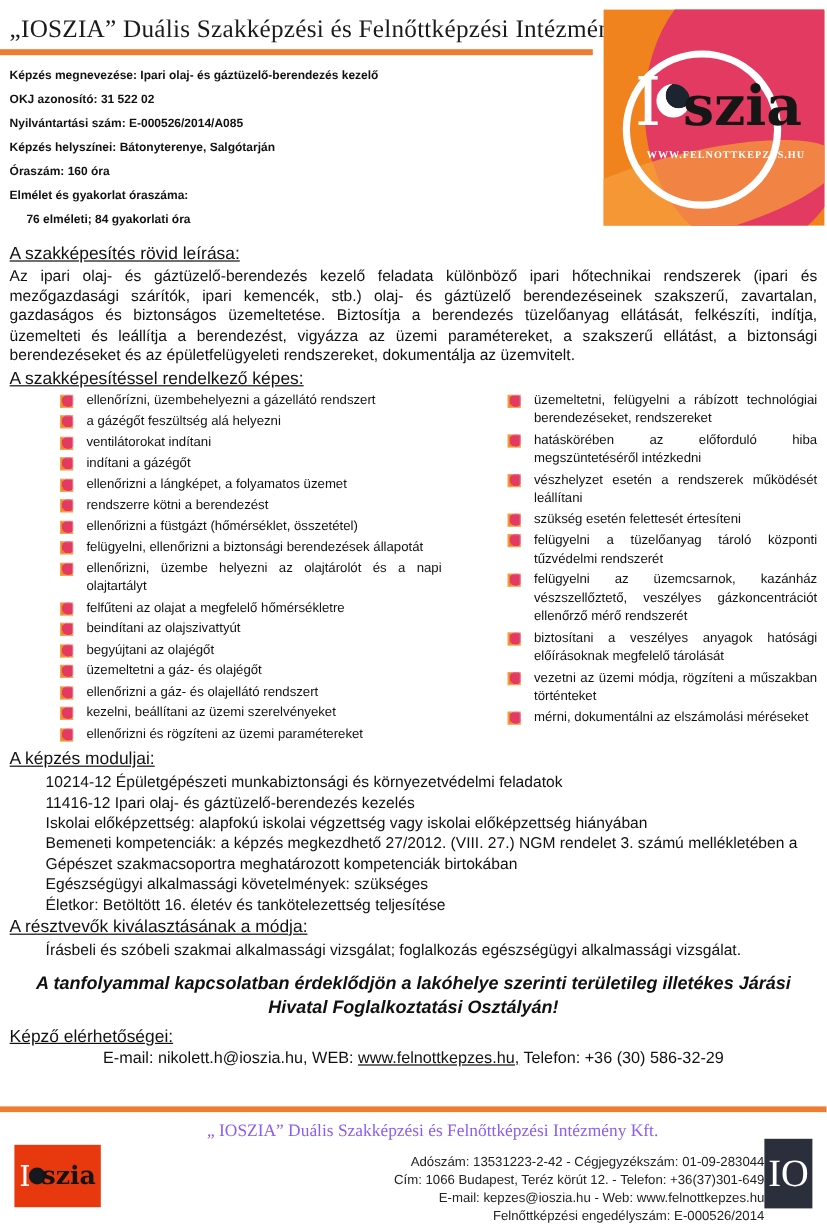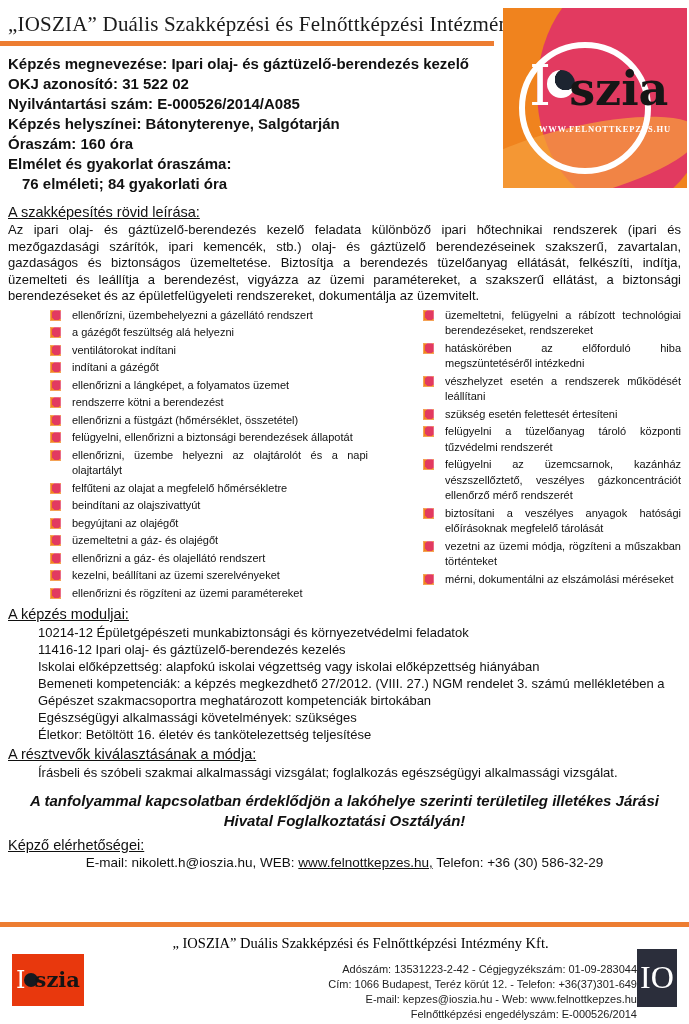--- a/index.html
+++ b/index.html
@@ -18,21 +18,21 @@
   .logo .swoosh { position:absolute; width:260px; height:70px; left:-60px; top:120px; background:rgba(246,157,60,.75); border-radius:50%; transform:rotate(-14deg); }
   .logo .ring { position:absolute; left:16px; top:34px; width:132px; height:132px; border:6px solid #fff; border-radius:50%; }
   .logo .word { position:absolute; left:26px; top:50px; display:flex; align-items:baseline; font-family:"DejaVu Serif", serif; }
   .logo .w-i { color:#fff; font-size:56px; line-height:1; }
   .logo .w-dot { width:28px; height:28px; border-radius:50%; margin:0 -6px 4px -4px; align-self:center;
                  background:radial-gradient(circle at 66% 34%, #1c2430 0 40%, #ffffff 42%); }
   .logo .w-szia { color:#161616; font-size:46px; font-weight:bold; line-height:1; }
   .logo .site { position:absolute; left:36px; top:116px; color:#fff; font-size:8.5px; font-weight:bold; letter-spacing:.8px; font-family:"Liberation Serif", serif; }
 
   
-  .course { font-weight:bold; font-size:15px; line-height:20px; max-width:498px; margin-bottom:10px; }
+  .course { font-weight:bold; font-size:10px; line-height:20px; max-width:498px; margin-bottom:10px; }
   .course .indent { padding-left:14px; }
 
   
   .sec-heading { font-size:14.5px; text-decoration:underline; margin:3px 0 2px; }
   .body-text { font-size:13px; line-height:16.5px; text-align:justify; }
 
   
   .cols { display:flex; margin-top:3px; }
   .col-left  { width:318px; margin-left:42px; }
   .col-right { flex:1; margin-left:55px; margin-right:0; }
@@ -51,21 +51,21 @@
   .contact-line .link { text-decoration:underline; cursor:pointer; }
 
   
   .footer-divider { position:absolute; left:0; top:922px; width:689px; height:5px; background:#ED7D31; }
   .footer { position:absolute; left:0; top:927px; width:689px; height:97px; background:#fff; display:flex; align-items:center; padding:0 12px; }
   .f-logo-left { width:72px; height:52px; background:#E8380D; display:flex; align-items:center; justify-content:center; flex:0 0 auto; margin-top:8px; }
   .f-logo-left .fi { color:#fff; font-family:"DejaVu Serif", serif; font-size:24px; line-height:1; }
   .f-logo-left .fdot { width:14px; height:14px; border-radius:50%; background:#15191f; margin:0 -3px 0 -2px; align-self:center; }
   .f-logo-left .fszia { color:#141414; font-family:"DejaVu Serif", serif; font-weight:bold; font-size:21px; line-height:1; }
   .f-center { flex:1; text-align:center; margin-top:6px; }
-  .f-company { font-family:"Liberation Serif", serif; font-size:14.5px; color:#000000; margin-bottom:10px; }
+  .f-company { font-family:"Liberation Serif", serif; font-size:14.5px; color:#8b5cf6; margin-bottom:10px; }
   .f-small { font-size:11px; line-height:15px; color:#222;text-align:right; }
   .f-logo-right { width:40px; height:58px; background:#2B2E3B; color:#fff; display:flex; align-items:center; justify-content:center;
                   font-family:"Liberation Serif", serif; font-size:32px; flex:0 0 auto; margin-top:4px; }
 </style>
 </head>
 <body>
 
 <div class="page">
   <div class="content">
 
@@ -78,20 +78,21 @@
       <div>Nyilvántartási szám: E-000526/2014/A085</div>
       <div>Képzés helyszínei: Bátonyterenye, Salgótarján</div>
       <div>Óraszám: 160 óra</div>
       <div>Elmélet és gyakorlat óraszáma:</div>
       <div class="indent">76 elméleti; 84 gyakorlati óra</div>
     </div>
 
     <div class="sec-heading">A szakképesítés rövid leírása:</div>
     <p class="body-text">Az ipari olaj- és gáztüzelő-berendezés kezelő feladata különböző ipari hőtechnikai rendszerek (ipari és mezőgazdasági szárítók, ipari kemencék, stb.) olaj- és gáztüzelő berendezéseinek szakszerű, zavartalan, gazdaságos és biztonságos üzemeltetése. Biztosítja a berendezés tüzelőanyag ellátását, felkészíti, indítja, üzemelteti és leállítja a berendezést, vigyázza az üzemi paramétereket, a szakszerű ellátást, a biztonsági berendezéseket és az épületfelügyeleti rendszereket, dokumentálja az üzemvitelt.</p>
 
+    <div class="sec-heading">A szakképesítéssel rendelkező képes:</div>
 
     <div class="cols">
       <ul class="caps col-left">
         <li><span class="blt"></span><span>ellenőrízni, üzembehelyezni a gázellátó rendszert</span></li>
         <li><span class="blt"></span><span>a gázégőt feszültség alá helyezni</span></li>
         <li><span class="blt"></span><span>ventilátorokat indítani</span></li>
         <li><span class="blt"></span><span>indítani a gázégőt</span></li>
         <li><span class="blt"></span><span>ellenőrizni a lángképet, a folyamatos üzemet</span></li>
         <li><span class="blt"></span><span>rendszerre kötni a berendezést</span></li>
         <li><span class="blt"></span><span>ellenőrizni a füstgázt (hőmérséklet, összetétel)</span></li>

